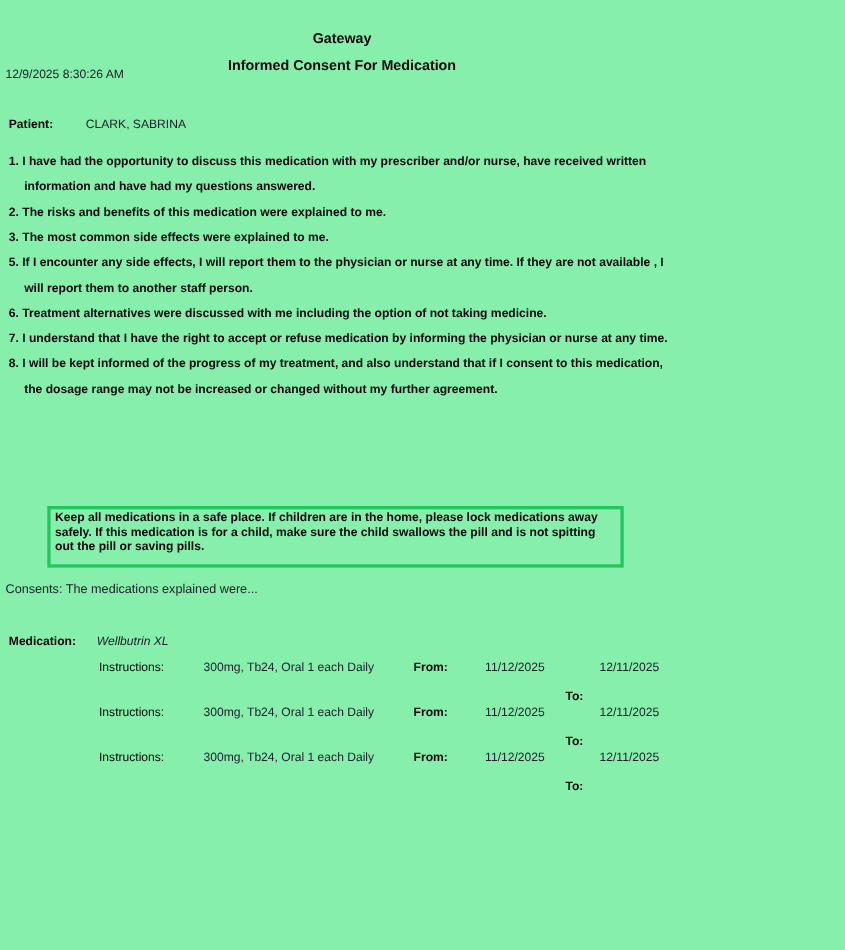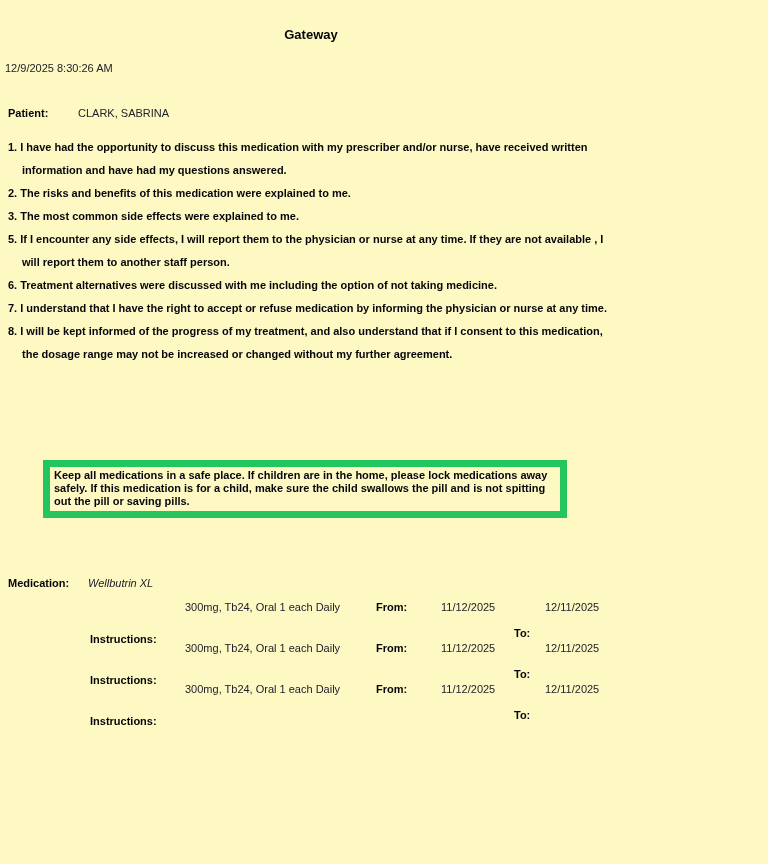--- a/index.html
+++ b/index.html
@@ -4,21 +4,21 @@
 <style>
   html, body {
     margin: 0;
     padding: 0;
     background: #ffffff;
   }
   .page {
     position: relative;
     width: 768px;
     height: 864px;
-    background: #fef9c3;
+    background: #86efac;
     font-family: "Liberation Sans", sans-serif;
     color: #16161e;
     overflow: hidden;
   }
   .report-header {
     position: absolute;
     top: 27px;
     left: 0;
     width: 622px;
     text-align: center;
@@ -74,21 +74,21 @@
     padding-left: 14px;
     text-indent: -14px;
   }
   .safety-box {
     position: absolute;
     top: 460px;
     left: 43px;
     width: 524px;
     min-height: 56px;
     box-sizing: border-box;
-    border: 7px solid #22c55e;
+    border: 3px solid #22c55e;
     padding: 2px 6px 2px 4px;
     font-size: 11px;
     font-weight: bold;
     color: #06060c;
     line-height: 13.2px;
   }
   .consents-line {
     position: absolute;
     top: 530px;
     left: 5px;
@@ -117,34 +117,35 @@
   .instruction-row {
     position: absolute;
     left: 0;
     width: 100%;
     height: 16px;
     font-size: 11px;
   }
   .instruction-row.r0 { top: 601px; }
   .instruction-row.r1 { top: 642px; }
   .instruction-row.r2 { top: 683px; }
-  .instr-label   { position: absolute; left: 90px;  font-weight: bold; color: #050508; margin-top: 32px; }
+  .instr-label   { position: absolute; left: 90px;  font-weight: normal; color: #050508; }
   .instr-text    { position: absolute; left: 185px; color: #20202c; }
   .from-label    { position: absolute; left: 376px; font-weight: bold; color: #050508; }
   .from-date     { position: absolute; left: 422px; color: #20202c; margin-left: 19px; }
   .to-label      { position: absolute; left: 514px; font-weight: bold; color: #050508; margin-top: 26px; }
   .to-date       { position: absolute; left: 545px; color: #20202c; }
 </style>
 </head>
 <body>
 
 <div class="page">
 
   <div class="report-header">
     <div class="org-title">Gateway</div>
+    <div class="report-title">Informed Consent For Medication</div>
   </div>
 
   <div class="datetime">12/9/2025 8:30:26 AM</div>
 
   <div class="patient-row">
     <span class="patient-label">Patient:</span>
     <span class="patient-name">CLARK, SABRINA</span>
   </div>
 
   <div class="consent-list">
@@ -152,20 +153,21 @@
     <div class="consent-item">2. The risks and benefits of this medication were explained to me.</div>
     <div class="consent-item">3. The most common side effects were explained to me.</div>
     <div class="consent-item">5. If I encounter any side effects, I will report them to the physician or nurse at any time. If they are not available , I will report them to another staff person.</div>
     <div class="consent-item">6. Treatment alternatives were discussed with me including the option of not taking medicine.</div>
     <div class="consent-item">7. I understand that I have the right to accept or refuse medication by informing the physician or nurse at any time.</div>
     <div class="consent-item">8. I will be kept informed of the progress of my treatment, and also understand that if I consent to this medication, the dosage range may not be increased or changed without my further agreement.</div>
   </div>
 
   <div class="safety-box">Keep all medications in a safe place. If children are in the home, please lock medications away safely. If this medication is for a child, make sure the child swallows the pill and is not spitting out the pill or saving pills.</div>
 
+  <div class="consents-line">Consents: The medications explained were...</div>
 
   <div class="medication-row">
     <span class="medication-label">Medication:</span>
     <span class="medication-name">Wellbutrin XL</span>
   </div>
 
   <div class="instruction-row r0">
     <span class="instr-label">Instructions:</span>
     <span class="instr-text">300mg, Tb24, Oral 1 each Daily</span>
     <span class="from-label">From:</span>

